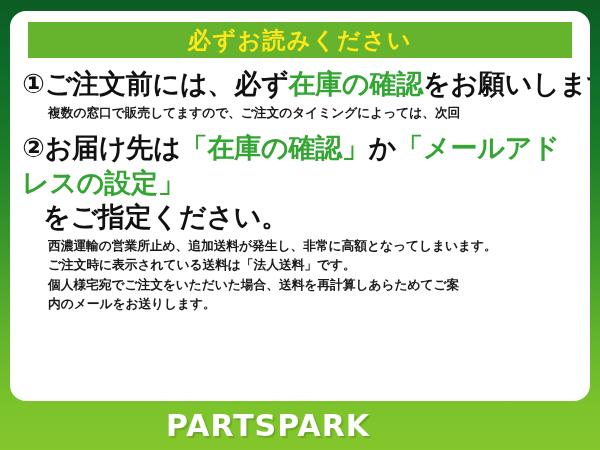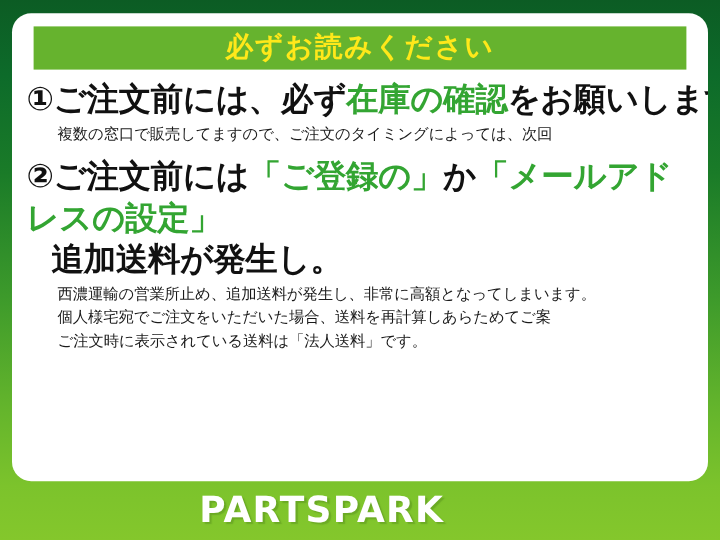--- a/index.html
+++ b/index.html
@@ -97,20 +97,21 @@
     color: #33a532;
   }
 
   .item-body {
     font-size: 12.8px;
     color: #1a1a1a;
     line-height: 1.52;
     padding-left: 26px;
     letter-spacing: -0.1px;
     margin-top: 1px;
+    font-weight: bold;
   }
   .item-body div {
     white-space: nowrap;
   }
 
   .sp-1 { margin-top: 9px; }
   .sp-2 { margin-top: 10px; }
 
   
   .footer-brand {
@@ -146,25 +147,26 @@
     <div class="notice-body">
 
       <div class="notice-item">
         <div class="item-heading"><span>①</span><span>ご注文前には、必ず</span><span class="hl-green">在庫の確認</span><span>をお願いします。</span></div>
         <div class="item-body">
           <div>複数の窓口で販売してますので、ご注文のタイミングによっては、次回</div>
         </div>
       </div>
 
       <div class="notice-item sp-1">
-        <div class="item-heading wrap"><span>②</span><span>ご注文前には</span><span class="hl-green">「ご登録の」</span><span>か</span><span class="hl-green">「メールアドレスの設定」</span><span class="heading-line2">追加送料が発生し。</span></div>
+        <div class="item-heading wrap"><span>②</span><span>お届け先は</span><span class="hl-green">「在庫の確認」</span><span>か</span><span class="hl-green">「メールアドレスの設定」</span><span class="heading-line2">をご指定ください。</span></div>
         <div class="item-body">
           <div>西濃運輸の営業所止め、追加送料が発生し、非常に高額となってしまいます。</div>
+          <div>ご注文時に表示されている送料は「法人送料」です。</div>
           <div>個人様宅宛でご注文をいただいた場合、送料を再計算しあらためてご案</div>
-          <div>ご注文時に表示されている送料は「法人送料」です。</div>
+          <div>内のメールをお送りします。</div>
         </div>
       </div>
 
 
     </div>
   </div>
 
   <div class="footer-brand">
     <div class="brand-text">PARTSPARK</div>
   </div>

